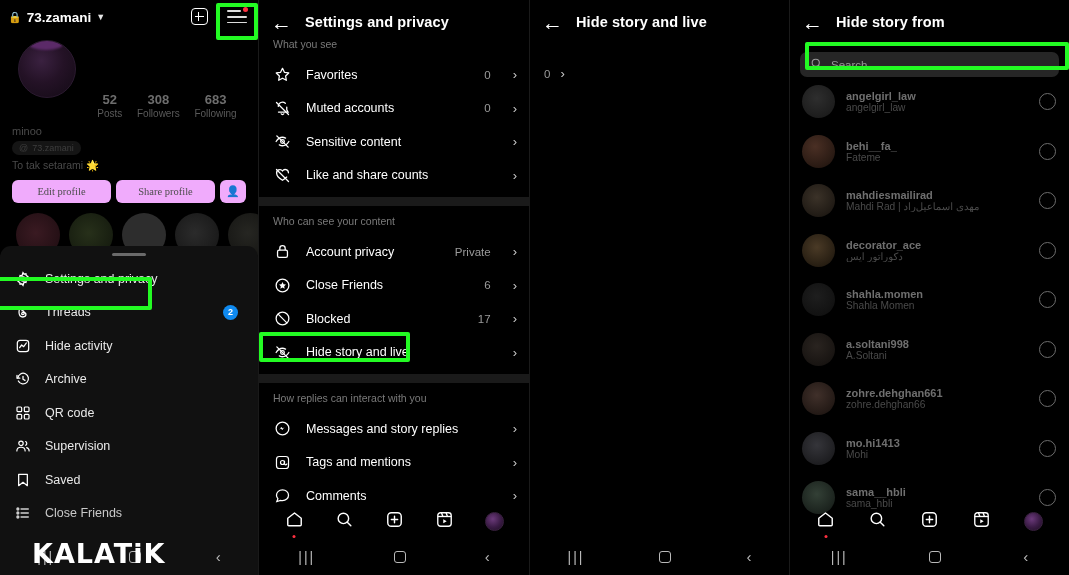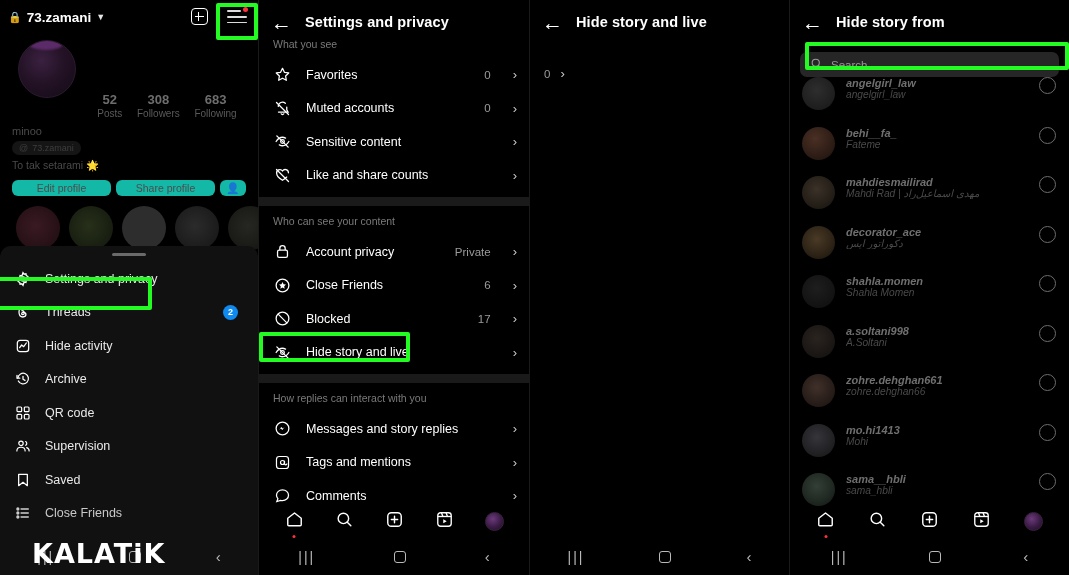--- a/index.html
+++ b/index.html
@@ -97,23 +97,23 @@
   .threads-chip {
     display: inline-flex; align-items: center; gap: 4px;
     background: #151515; border-radius: 9px;
     padding: 2px 7px; margin-top: 4px;
     color: #3e3e3e; font-size: 9px;
   }
   .prof-bio { color: #4a4a4a; font-size: 10.5px; padding-top: 4px; }
 
   .prof-actions { display: flex; gap: 5px; padding: 8px 0 0 0; }
   .act-btn {
-    flex: 1; height: 16px; background: #14b8a6; border-radius: 6px;
+    flex: 1; height: 23px; background: #f0abfc; border-radius: 6px;
     color: #4d4d4d; font-size: 10.5px;
-    display: flex; align-items: center; justify-content: center;
+    display: flex; align-items: center; justify-content: center; font-family: Liberation Serif, serif;
   }
   .act-btn.sq { flex: 0 0 26px; }
 
   .story-row { display: flex; gap: 9px; padding: 10px 0 0 4px; }
   .story-bub { width: 44px; height: 44px; border-radius: 50%; flex: 0 0 auto; }
   .sb1 { background: radial-gradient(circle at 45% 45%, #3a1a22, #1c0c10); }
   .sb2 { background: radial-gradient(circle at 45% 45%, #27301a, #11160c); }
   .sb3 { background: #2d2d2d; }
   .sb4 { background: radial-gradient(circle at 45% 45%, #2b2b2b, #141414); }
   .sb5 { background: radial-gradient(circle at 45% 45%, #262622, #121210); }
@@ -193,22 +193,22 @@
 
   
   .searchbar {
     position: relative;
     margin: 8px 10px 0 10px; height: 25px;
     background: #262626; border-radius: 7px;
     display: flex; align-items: center; gap: 8px; padding: 0 10px;
   }
   .searchbar .s-ph { color: #9a9a9a; font-size: 11.5px; }
   .user-row {
-    display: flex; align-items: flex-start; gap: 11px;
-    height: 49.5px; padding: 0 13px 0 12px; font-style: italic;
+    display: flex; align-items: center; gap: 11px;
+    height: 49.5px; padding: 0 13px 0 12px;
   }
   .u-av {
     width: 33px; height: 33px; border-radius: 50%; flex: 0 0 33px;
     background: #1c1c1c;
   }
   .u-txt { flex: 1; min-width: 0; }
   .u-name {
     color: #6f6f6f; font-size: 11px; font-weight: bold;
     white-space: nowrap; overflow: hidden; text-overflow: ellipsis;
   }

